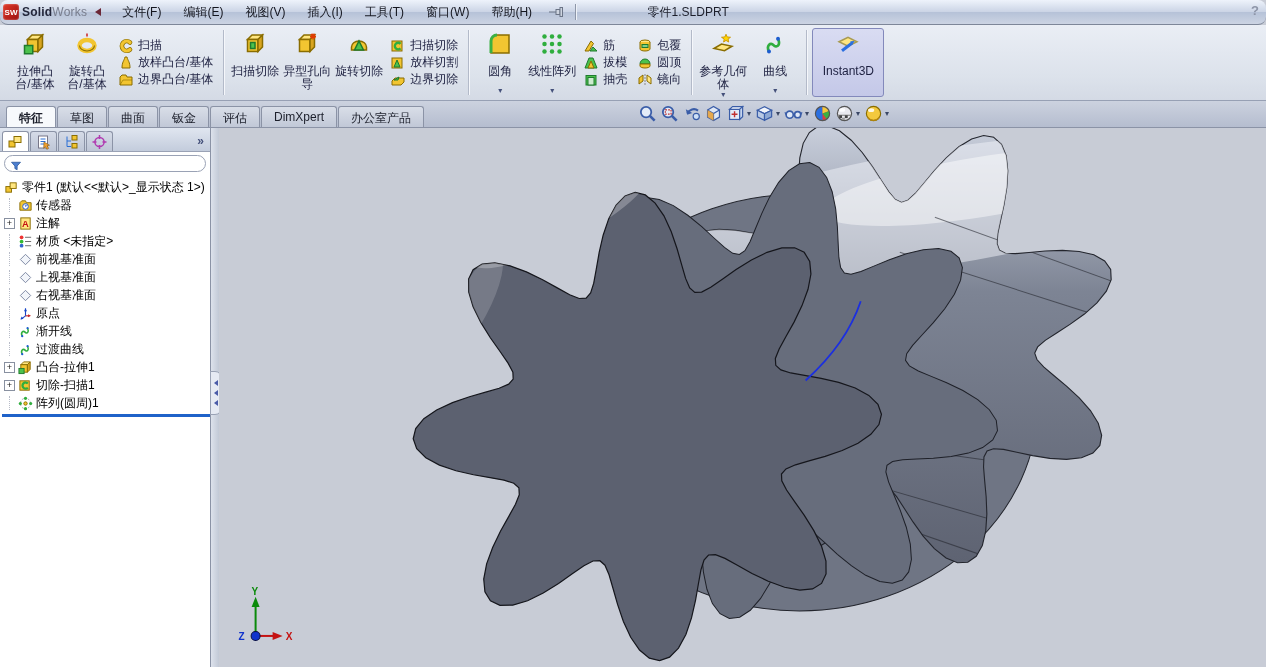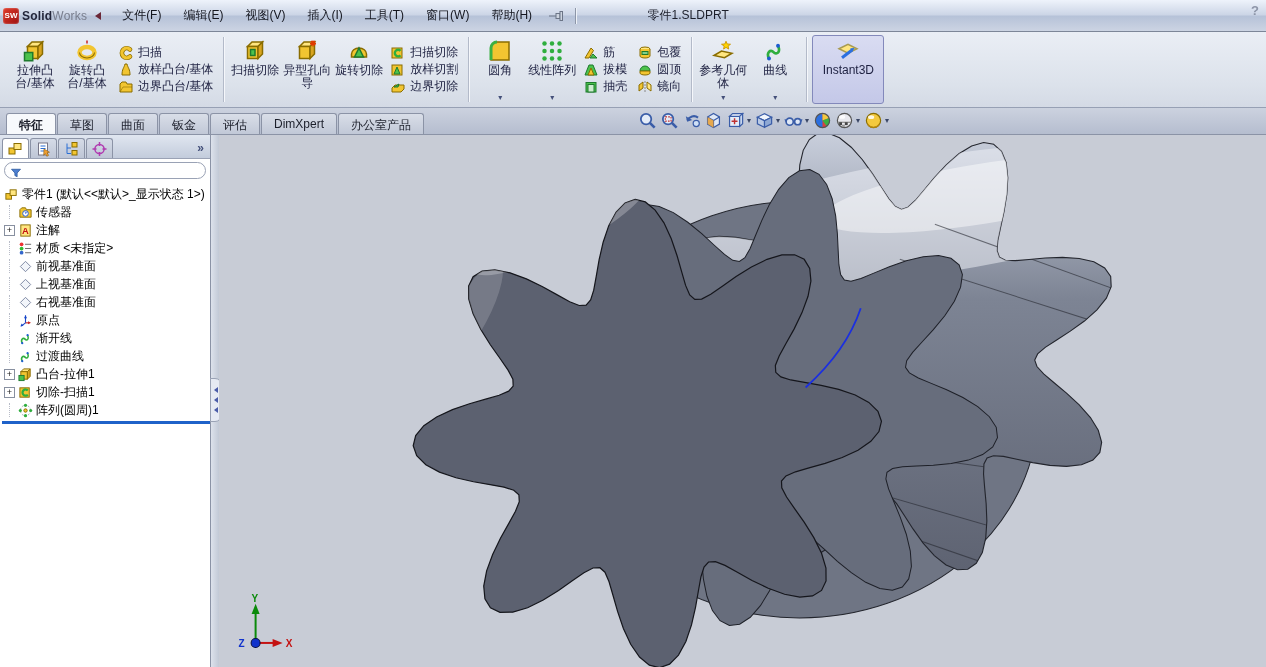--- a/index.html
+++ b/index.html
@@ -1,22 +1,22 @@
 <!DOCTYPE html>
 <html><head>
 <meta charset="utf-8">
 <style>
   html,body{margin:0;padding:0;background:#9aa3b5;}
   *{box-sizing:border-box;font-family:"Liberation Sans","DejaVu Sans",sans-serif;}
   .window{position:relative;width:1266px;height:667px;overflow:hidden;background:#c8ccd6;user-select:none;}
 
   
-  .titlebar{height:32px;display:flex;align-items:center;position:relative;
+  .titlebar{height:25px;display:flex;align-items:center;position:relative;
     background:linear-gradient(#eef3fb,#ccd5e6 48%,#b6c2d8 52%,#ccd4e3);
-    border-bottom:1px solid #7d8698;}
+    border-bottom:1px solid #7d8698;border-radius:8px;}
   .logo{display:flex;align-items:center;gap:3px;padding:0 4px 0 3px;}
   .logo-cube{width:16px;height:16px;border-radius:3px;background:linear-gradient(135deg,#e03a2a,#9c0f0f);
     color:#fff;font-size:8px;font-weight:bold;display:flex;align-items:center;justify-content:center;
     box-shadow:inset 0 0 2px #ffffff88;}
   .logo-text{font-size:12px;letter-spacing:.2px;}
   .logo-text b{color:#23263a;} .logo-text span{color:#787d8d;}
   .collapse-arrow{width:0;height:0;border-right:6px solid #6b2737;border-top:4px solid transparent;
     border-bottom:4px solid transparent;margin:0 10px 0 4px;}
   .menubar{display:flex;align-items:center;height:100%;}
   .menu-item{font-size:12px;color:#14161f;padding:3px 11px;cursor:default;}
@@ -26,21 +26,21 @@
   .help-icon{position:absolute;right:7px;top:3px;font-size:13px;font-weight:bold;color:#8d95a8;}
 
   
   .ribbon{height:76px;display:flex;align-items:stretch;padding:2px 0 2px 7px;
     background:linear-gradient(#eaeef5,#dce2eb 70%,#d4daE5);border-bottom:1px solid #97a0b4;}
   .rgroup{display:flex;align-items:stretch;padding:1px 2px;}
   .rsep{width:1px;background:#b3bac9;margin:3px 3px;box-shadow:1px 0 0 #f5f7fb;}
   .bigbtn{width:52px;display:flex;flex-direction:column;align-items:center;padding:3px 1px 1px;
     border-radius:3px;text-align:center;font-size:12px;line-height:13px;color:#1d2040;border:1px solid transparent;}
   .bigbtn .bicon{width:24px;height:24px;flex:0 0 auto;}
-  .bigbtn .blabel{margin-top:1px;}
+  .bigbtn .blabel{margin-top:9px;}
   .bigbtn .drop{font-size:8px;color:#44507a;margin-top:auto;line-height:8px;}
   .bigbtn.active{background:linear-gradient(#d9dcf2,#c4c8e8);border:1px solid #8389bb;width:72px;}
   .stack{display:flex;flex-direction:column;justify-content:center;padding:1px 2px;}
   .smallbtn{display:flex;align-items:center;gap:4px;font-size:12px;color:#1d2040;padding:0 3px;white-space:nowrap;}
   .smallbtn .sicon{width:16px;height:16px;flex:0 0 auto;}
 
   
   .tabrow{height:27px;background:linear-gradient(#ccd2df,#b5bdcf);border-bottom:1px solid #8b93a6;
     display:flex;align-items:flex-end;padding-left:6px;position:relative;}
   .tab{font-size:12px;height:21px;padding:3px 12px 0;margin-right:1px;color:#1c1f2b;

